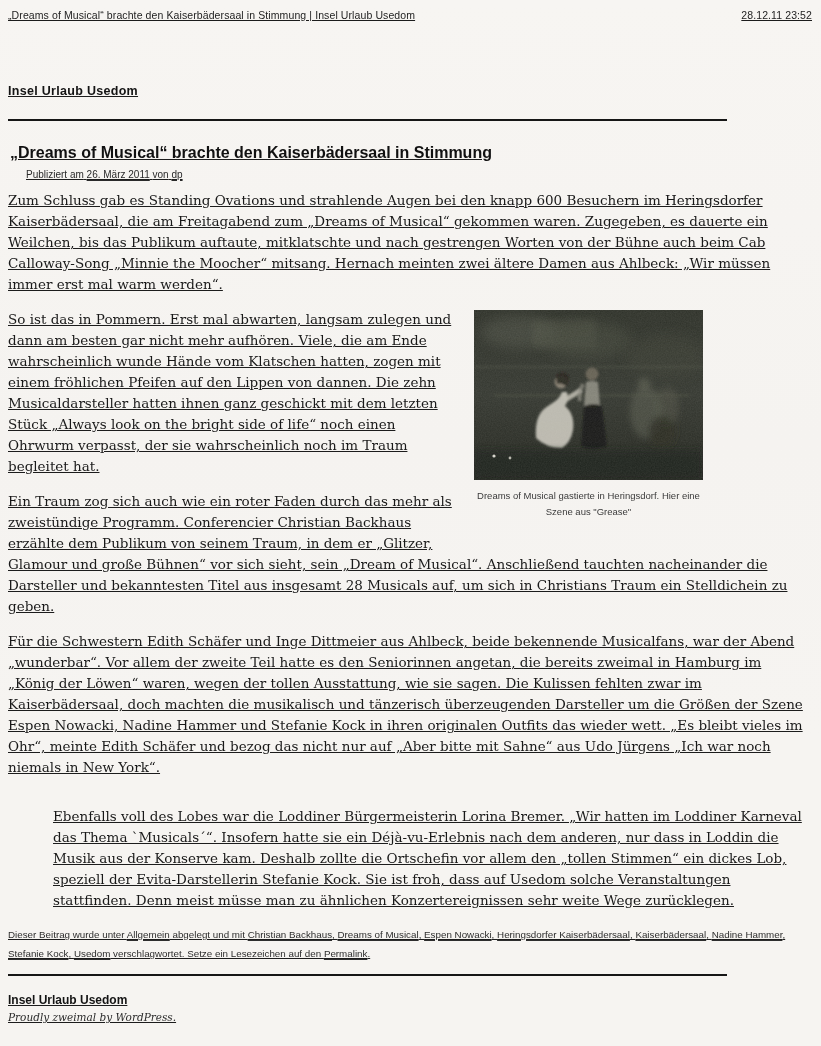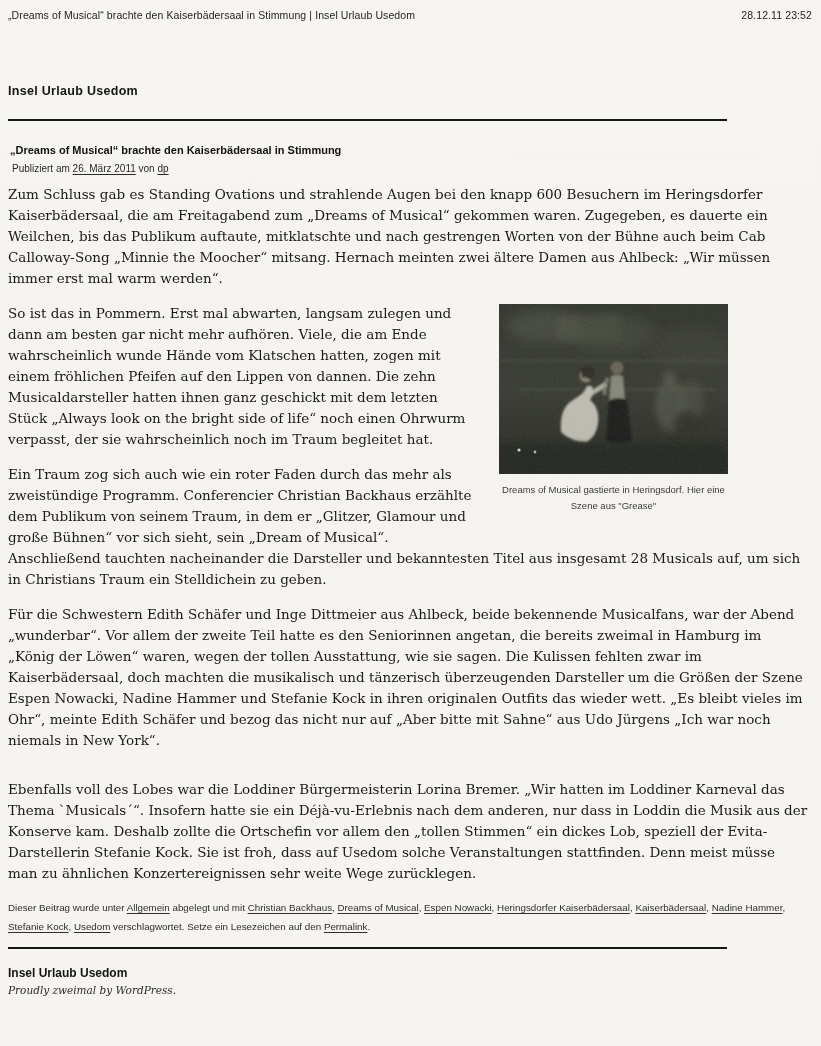--- a/index.html
+++ b/index.html
@@ -5,70 +5,70 @@
   html, body {
     margin: 0; padding: 0;
     width: 821px; height: 1046px;
     overflow: hidden;
     background: #f6f4f1;
     font-family: "Liberation Sans", sans-serif;
     color: #1c1c1c;
     -webkit-font-smoothing: antialiased;
   }
   .page { position: relative; width: 821px; height: 736px;
-          background: linear-gradient(180deg, #f7f5f2 0%, #f5f3f0 60%, #f6f4f1 100%); }
+          background: linear-gradient(180deg, #f7f5f2 0%, #f5f3f0 60%, #f6f4f1 100%); text-decoration: underline; }
 
   .print-header {
     display: flex; justify-content: space-between; align-items: flex-start;
     padding: 9px 9px 0 8px;
     font-size: 10.5px; color: #232323; letter-spacing: .1px;
   }
 
   .content { padding: 0 13px 0 8px; }
 
   .site-title {
     margin: 63px 0 0 0;
     font-size: 12.5px; font-weight: bold; letter-spacing: .3px; color: #141414;
   }
 
   .rule { width: 719px; height: 2px; background: #161616; border: none; margin: 21px 0 0 0; }
   .rule.bottom { margin-top: 11px; }
 
   .article-title {
     margin: 23px 0 0 2px;
-    font-size: 11px; font-weight: bold; color: #111;
+    font-size: 16px; font-weight: bold; color: #111;
   }
 
-  .byline { margin: 7px 0 0 4px; font-size: 10px; color: #2a2a2a; }
+  .byline { margin: 7px 0 0 18px; font-size: 10px; color: #2a2a2a; }
   .byline .link { text-decoration: underline; text-underline-offset: 2px; cursor: pointer; }
 
   .like-row { margin: 13px 0 0 5px; display: flex; align-items: center; }
   .like-button {
     font-family: "Liberation Sans", sans-serif;
     font-size: 10.5px; color: #333;
     background: #f3f1ee;
     border: 1px dashed #8f8d89; border-radius: 4px;
     padding: 3px 13px 4px 13px;
     cursor: pointer;
   }
   .like-prompt { margin-left: 27px; font-size: 10.5px; color: #222; }
 
   .article-body {
     margin-top: 10px;
     font-family: "DejaVu Serif", serif;
     font-size: 13.5px; line-height: 21px; color: #191919;
     width: 800px;
   }
   .article-body p { margin: 0 0 14px 0; }
-  .article-body p.para-5 { margin-top: 28px; }
+  .article-body p.para-5 { margin-top: 28px; margin-left: 45px; }
 
   figure.photo-figure {
     float: right;
     width: 229px;
-    margin: 1px 80px 30px 22px;
+    margin: 1px 105px 30px 22px;
     padding: 0;
   }
   .photo { display: block; width: 229px; height: 170px; }
   figcaption {
     width: 237px; margin: 8px 0 0 -4px;
     font-family: "Liberation Sans", sans-serif;
     font-size: 9.5px; line-height: 16px; color: #3b3b3b;
     text-align: center;
   }
 

